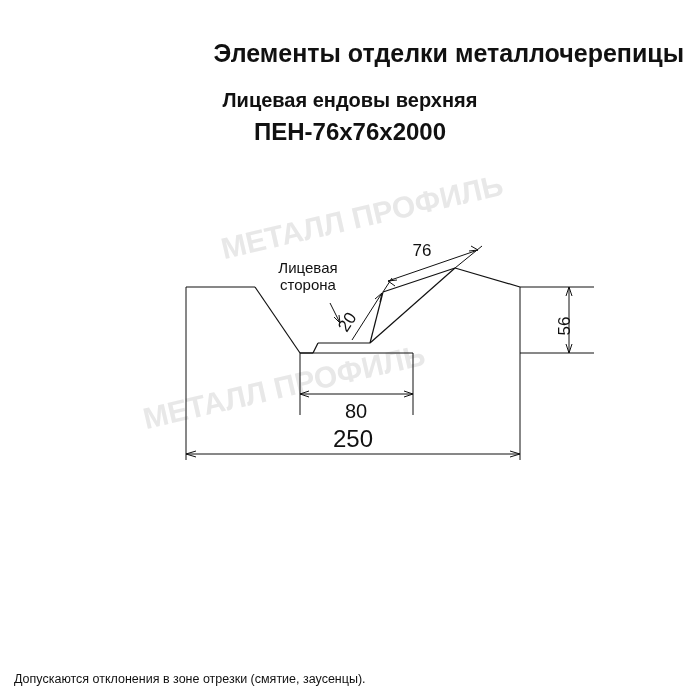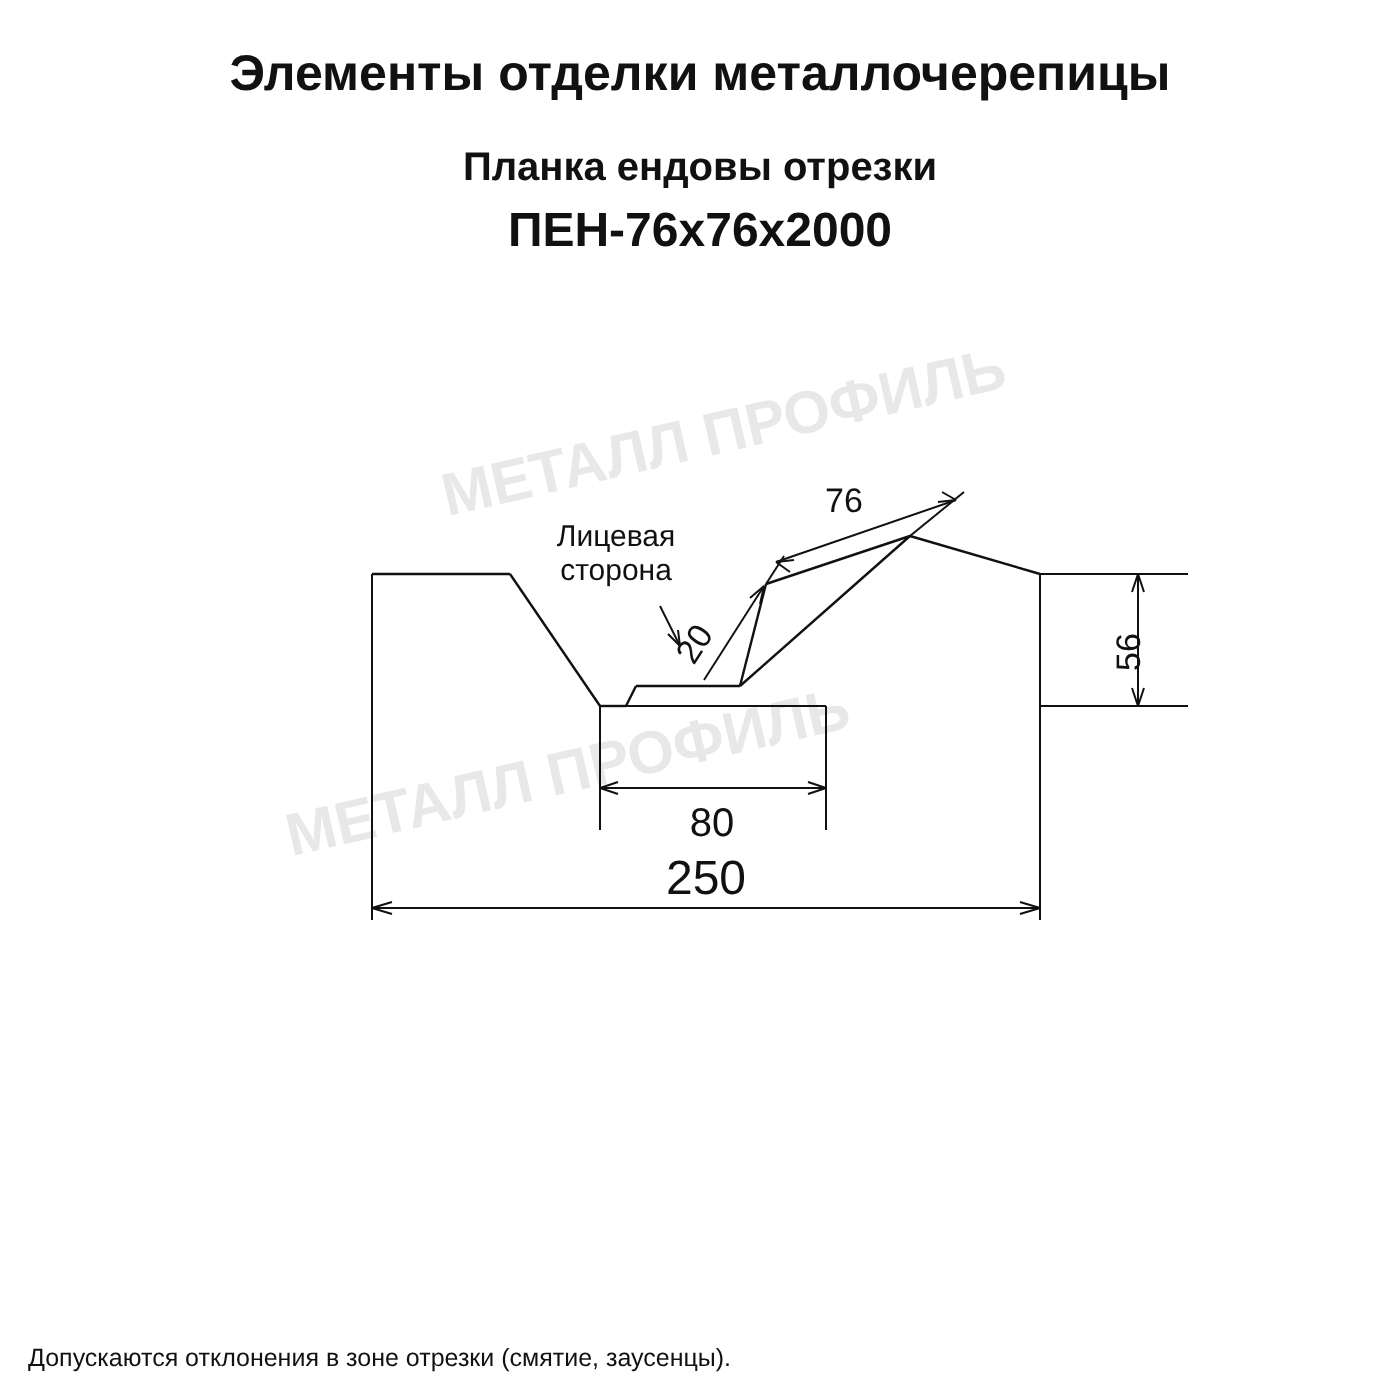--- a/index.html
+++ b/index.html
@@ -25,21 +25,22 @@
     top: 22px;
     left: 0;
     width: 700px;
     text-align: center;
   }
   .main-title {
     font-size: 25px;
     font-weight: bold;
     letter-spacing: 0px;
     line-height: 30px;
-    margin: 0;
+    margin: 16px;
+    text-align: right;
   }
   .sub-title {
     font-size: 20px;
     font-weight: bold;
     line-height: 24px;
     margin: 0;
     margin-top: 20px;
   }
   .code-title {
     font-size: 24px;
@@ -92,21 +93,21 @@
     fill: #111111;
   }
 </style>
 </head>
 <body>
 
 <div class="page">
 
   <div class="title-block">
     <div class="main-title">Элементы отделки металлочерепицы</div>
-    <div class="sub-title">Планка ендовы отрезки</div>
+    <div class="sub-title">Лицевая ендовы верхняя</div>
     <div class="code-title">ПЕН-76x76x2000</div>
   </div>
 
   <div class="wm wm1">МЕТАЛЛ ПРОФИЛЬ</div>
   <div class="wm wm2">МЕТАЛЛ ПРОФИЛЬ</div>
 
   <div class="drawing">
     <svg width="700" height="330" viewBox="0 0 700 330">
 
       <g stroke="#111111" stroke-width="1.2" fill="none" stroke-linejoin="miter">

